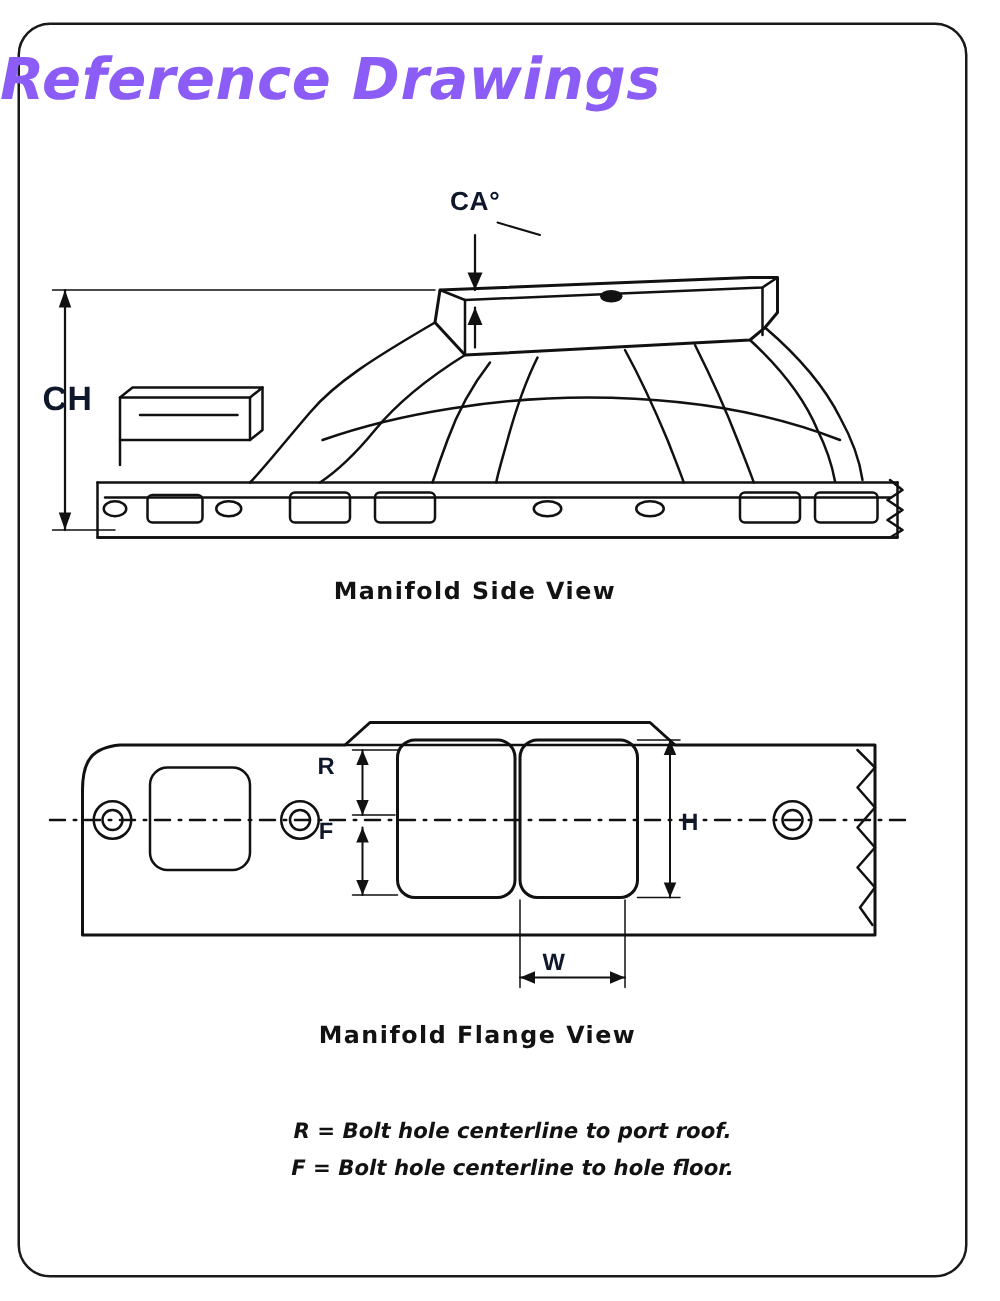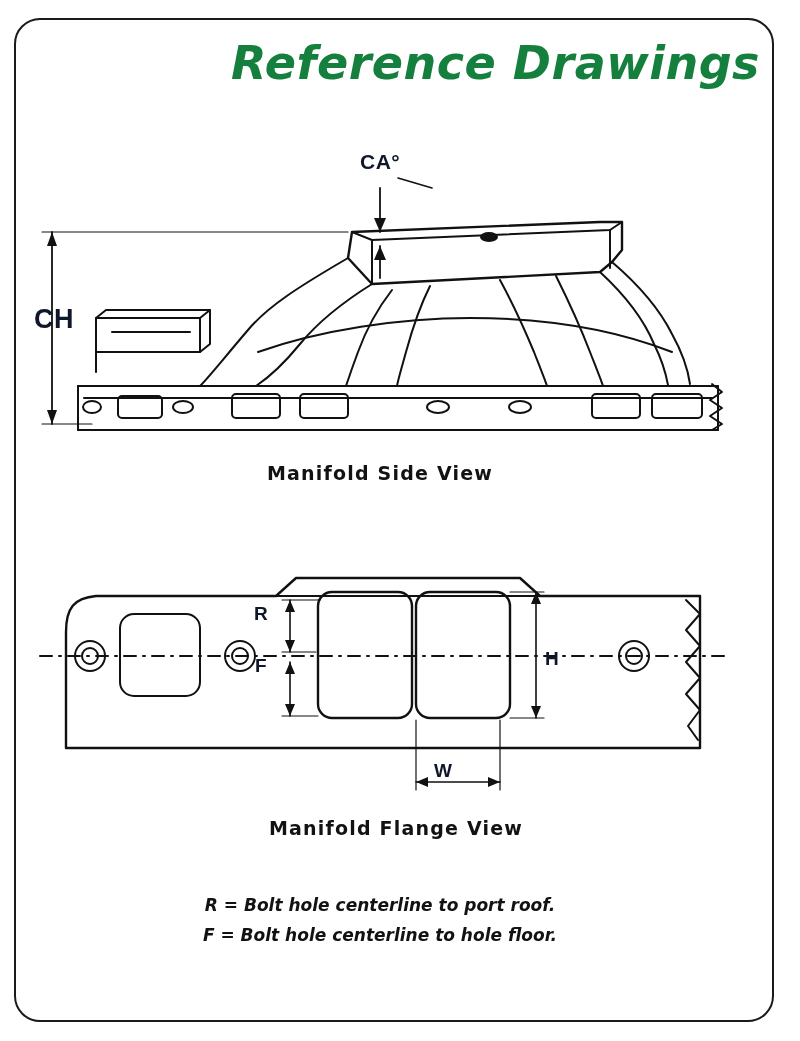--- a/index.html
+++ b/index.html
@@ -33,54 +33,55 @@
     background: #ffffff;
     box-sizing: border-box;
   }
 
   
   #title {
     position: absolute;
     left: 0;
     top: 36px;
     width: 760px;
-    text-align: right;
+    text-align: left;
     font-family: "DejaVu Sans", sans-serif;
     font-style: italic;
     font-weight: bold;
     font-size: 46px;
     letter-spacing: 0.5px;
-    color: #15803d;
+    color: #8b5cf6;
     white-space: nowrap;
   }
 
   
   .caption {
     position: absolute;
     width: 760px;
     text-align: center;
     font-family: "DejaVu Sans", sans-serif;
     font-weight: bold;
     font-size: 19px;
     letter-spacing: 1.2px;
     color: #121212;
   }
   #caption-side { left: 0; top: 462px; }
-  #caption-flange { left: 16px; top: 817px; }
+  #caption-flange { left: 2px; top: 817px; }
 
   
   .legend-line {
     position: absolute;
     width: 760px;
     text-align: center;
     font-family: "DejaVu Sans", sans-serif;
     font-style: italic;
     font-weight: bold;
     font-size: 17px;
     color: #121212;
+    padding-left: 30px;
   }
   #legend-r { left: 0; top: 895px; }
   #legend-f { left: 0; top: 925px; }
 
   
   .dim-label {
     position: absolute;
     font-family: Liberation Sans, sans-serif;
     font-weight: bold;
     color: #0f172a;

